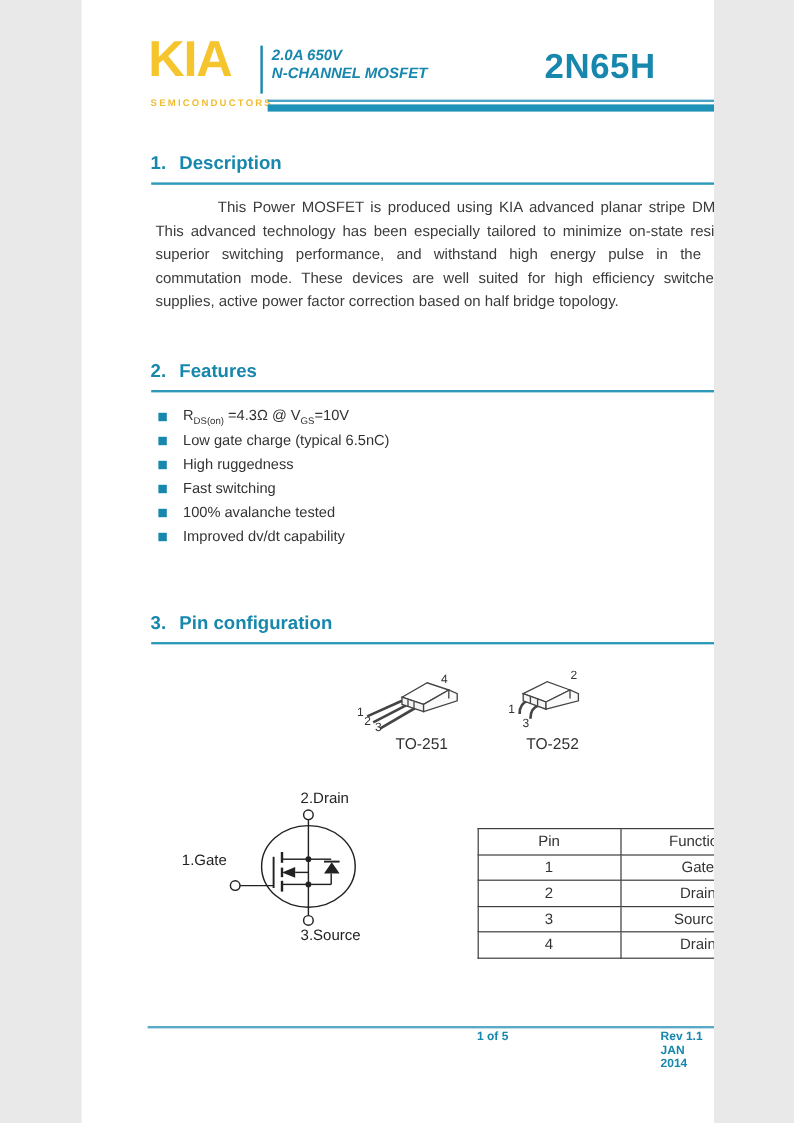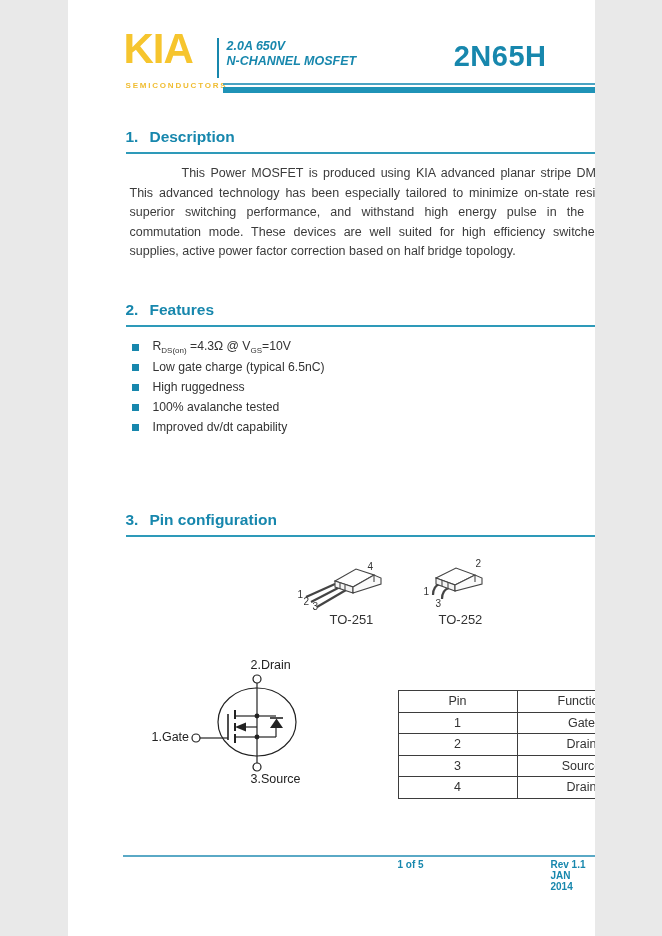--- a/index.html
+++ b/index.html
@@ -139,20 +139,24 @@
     <div class="feat-item">
       <span class="bullet"></span>
       <span>Low gate charge (typical 6.5nC)</span>
     </div>
     <div class="feat-item">
       <span class="bullet"></span>
       <span>High ruggedness</span>
     </div>
     <div class="feat-item">
       <span class="bullet"></span>
+      <span>Fast switching</span>
+    </div>
+    <div class="feat-item">
+      <span class="bullet"></span>
       <span>100% avalanche tested</span>
     </div>
     <div class="feat-item">
       <span class="bullet"></span>
       <span>Improved dv/dt capability</span>
     </div>
   </div>
 
   <div class="sec-head sec3">
     <span class="num">3.</span><span>Pin configuration</span>
@@ -163,21 +167,21 @@
   <span class="pkg-num" style="left:245px; top:601px;">3</span>
   <span class="pkg-num" style="left:300px; top:561px;">4</span>
   <span class="pkg-name" style="left:262px; top:612px;">TO-251</span>
 
   <span class="pkg-num" style="left:356px; top:586px;">1</span>
   <span class="pkg-num" style="left:408px; top:558px;">2</span>
   <span class="pkg-num" style="left:368px; top:598px;">3</span>
   <span class="pkg-name" style="left:371px; top:612px;">TO-252</span>
 
   <span class="sym-label" style="left:183px; top:658px;">2.Drain</span>
-  <span class="sym-label" style="left:84px; top:730px;">1.Gate</span>
+  <span class="sym-label" style="left:84px; top:710px;">1.Gate</span>
   <span class="sym-label" style="left:183px; top:772px;text-align:center;">3.Source</span>
 
   <table class="pin-table">
     <colgroup>
         <col class="c1">
         <col class="c2">
       </colgroup>
     <tbody>
         <tr>
       <th>Pin</th>

